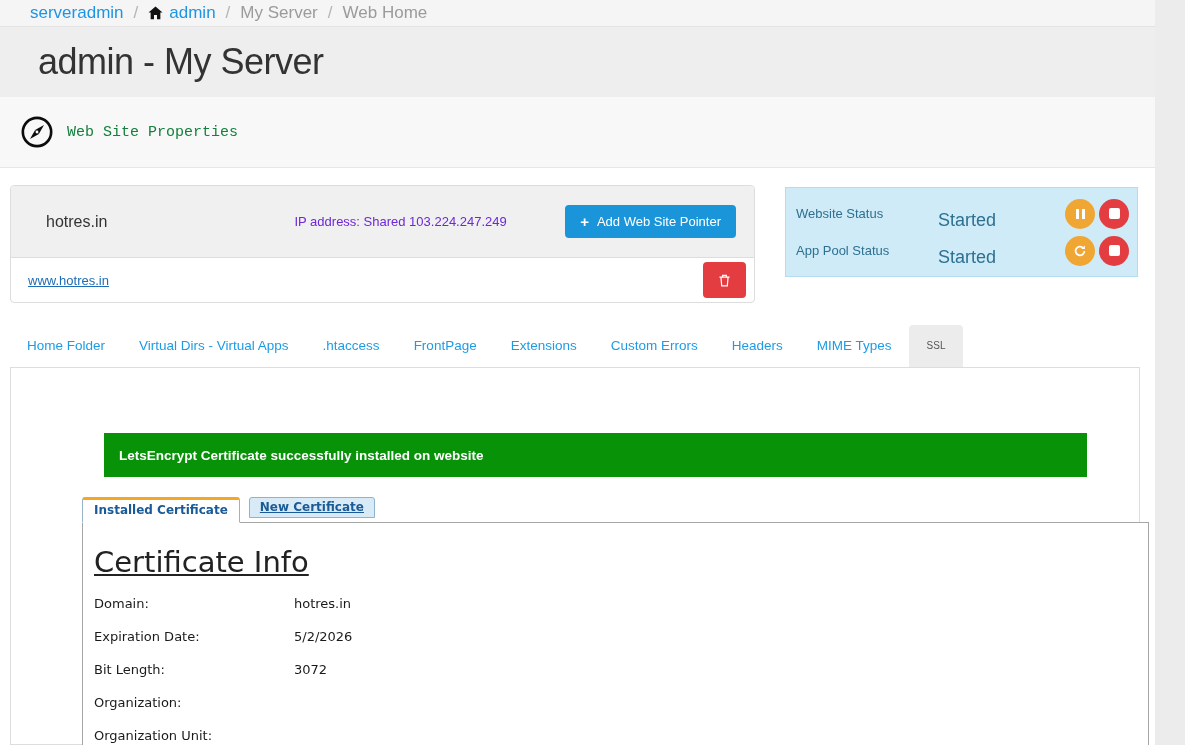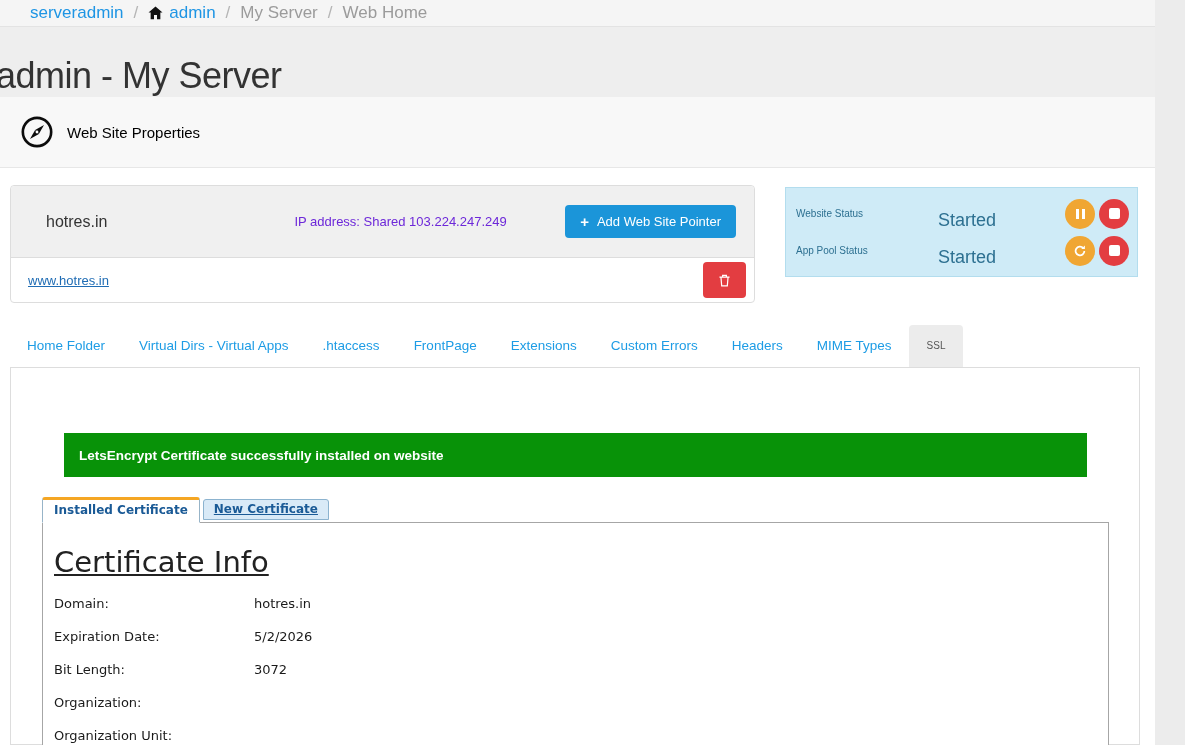--- a/index.html
+++ b/index.html
@@ -15,33 +15,33 @@
   .breadcrumb-bar {
     height:27px; background:#f5f5f5; border-bottom:1px solid #e3e3e3;
     display:flex; align-items:center; padding-left:30px; font-size:17px; gap:10px;
   }
   .bc-link { color:#1e95e4; text-decoration:none; cursor:pointer; }
   .bc-sep { color:#b5b5b5; }
   .bc-muted { color:#9b9b9b; }
   .home-icon-wrap { display:flex; align-items:center; margin-right:-4px; }
 
   
-  .title-band { background:#eeeeee; height:70px; display:flex; align-items:flex-end; overflow:hidden; }
+  .title-band { background:#eeeeee; height:70px; display:flex; align-items:center; overflow:hidden;padding-left:42px; }
   .title-band h1 {
     font-size:36px; font-weight:400; color:#333; margin:0 0 0 -4px;
     letter-spacing:-0.5px; white-space:nowrap;
   }
 
   
   .card-heading {
     height:71px; background:#f8f8f8;
     border-bottom:1px solid #e7e7e7;
     display:flex; align-items:center; padding-left:20px; gap:13px;
   }
-  .card-heading .ttl { font-size:15px; color:#000000; }
+  .card-heading .ttl { font-size:15px; color:#15803d;font-family:Liberation Mono, monospace; }
 
   
   .row-panels { display:flex; align-items:flex-start; padding:17px 10px 0 10px; background:#fff; }
   .site-panel { width:745px; border:1px solid #ddd; border-radius:4px; background:#fff; }
   .site-panel-header {
     background:#f0f0f0; border-bottom:1px solid #ddd; border-radius:4px 4px 0 0;
     height:72px; display:flex; align-items:center; padding:0 18px 0 35px;
   }
   .sp-domain { font-size:16px; color:#333; width:210px; }
   .sp-ip { flex:1; text-align:center; font-size:13px; color:#6d28d9; }
@@ -58,21 +58,21 @@
     display:flex; align-items:center; justify-content:center; cursor:pointer;
   }
 
   
   .status-panel {
     width:353px; margin-left:30px; margin-top:2px;
     background:#cfebf7; border:1px solid #b3ddee; padding:9px 8px 9px 10px;
   }
   .status-row { display:flex; align-items:center; height:33px; }
   .status-row + .status-row { margin-top:4px; }
-  .st-label { width:142px; font-size:10px; color:#2d7091; }
+  .st-label { width:142px; font-size:13px; color:#2d7091; }
   .st-value { flex:1; font-size:18px; color:#2d7091;margin-top:14px; }
   .btn-circle {
     width:30px; height:30px; border-radius:50%; border:none; cursor:pointer;
     display:flex; align-items:center; justify-content:center; margin-left:4px; padding:0;
   }
   .btn-orange { background:#f0a633; }
   .btn-red { background:#e33d41; }
   .icon-pause { display:flex; }
   .icon-pause i { display:block; width:3px; height:10px; background:#fff; margin:0 1.5px; }
   .icon-stop { display:block; width:11px; height:11px; background:#fff; border-radius:2px; }
@@ -82,30 +82,30 @@
   .tab-link {
     font-size:13.5px; color:#1d9ce5; text-decoration:none; padding:0 17px;
     line-height:42px; cursor:pointer; white-space:nowrap;
   }
   .tab-active {
     background:#ececec; color:#555; font-size:10px; line-height:42px;
     padding:0 18px; border-radius:4px 4px 0 0; cursor:pointer;
   }
 
   
-  .ssl-panel { margin-left:10px; width:1130px; border:1px solid #ddd; background:#fff; height:378px; }
+  .ssl-panel { margin-left:10px; width:1130px; border:1px solid #ddd; background:#fff; height:378px;padding-left:40px; }
   .alert-success {
     margin:65px 52px 0 53px; background:#089208; color:#fff;
     font-weight:700; font-size:13.5px; padding:15px 10px 14px 15px; line-height:15px;
   }
 
   
   .subtabs {
-    margin:20px 0 0 31px; display:flex; align-items:flex-end;
-    font-family:"DejaVu Sans", sans-serif; position:relative; z-index:2;
+    margin:20px 0 0 31px; display:flex; align-items:flex-start;
+    font-family:"DejaVu Sans", sans-serif; position:relative; z-index:2;gap:6px;
   }
   .subtab-active {
     background:#fff; border:1px solid #97b4c8; border-bottom:1px solid #fff;
     border-top:3px solid #f5a623; border-radius:3px 3px 0 0;
     padding:3px 11px 5px; font-size:12px; font-weight:700; color:#1a5a96;
     margin-bottom:-1px; cursor:pointer;
   }
   .subtab-inactive {
     background:#d9eaf7; border:1px solid #8cb3cf;
     border-radius:3px 3px 0 0;

